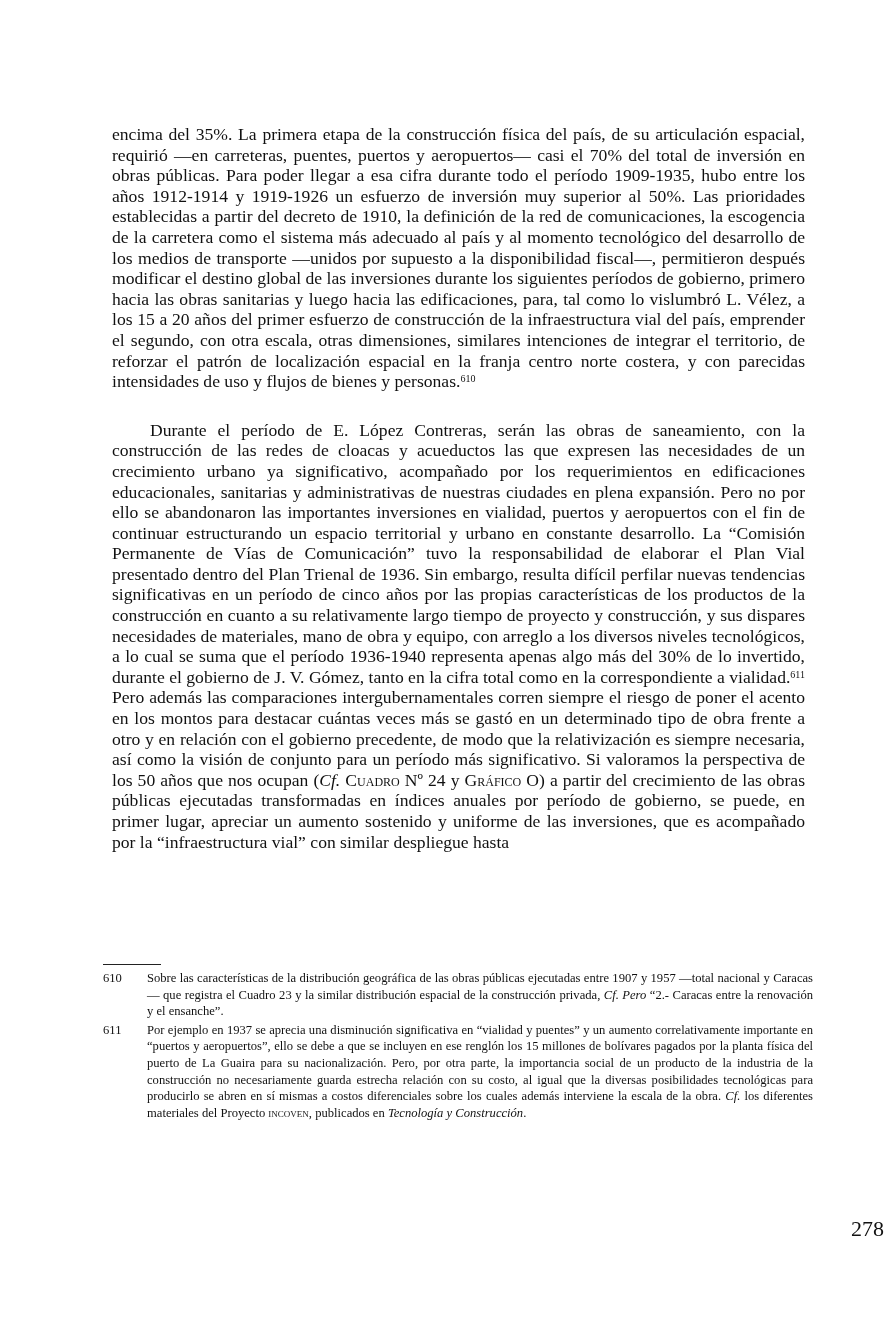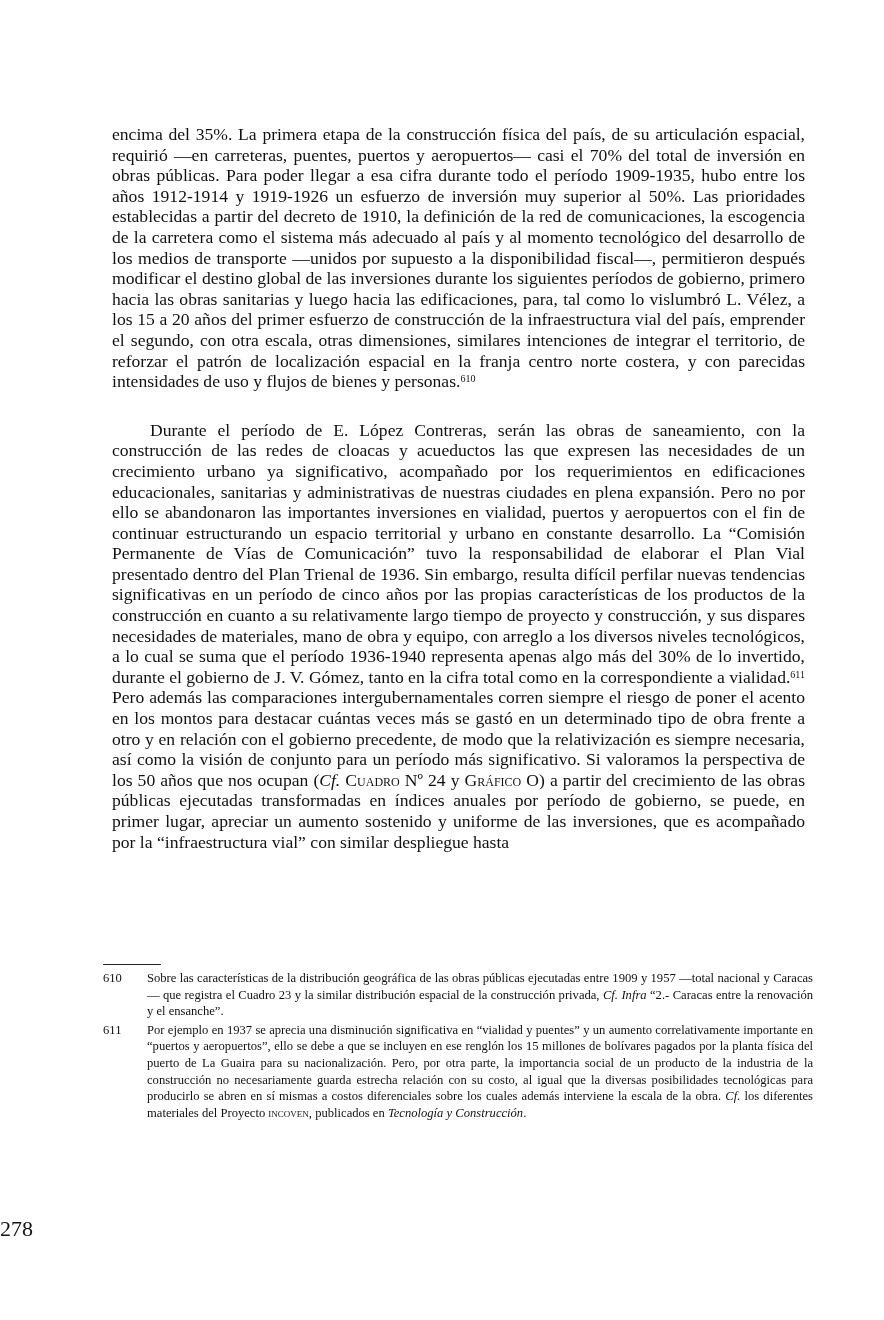--- a/index.html
+++ b/index.html
@@ -8,38 +8,38 @@
   .body-text { font-size: 17.6px; line-height: 20.6px; text-align: justify; margin: 0; }
   .body-text p { margin: 0; }
   .body-text p.indent { text-indent: 38px; margin-top: 28px; }
   sup.fn { font-size: 10px; vertical-align: 5px; line-height: 0; }
   .sc { font-variant: small-caps; }
   .rule { position: absolute; left: 103px; top: 964px; width: 58px; height: 1px; background: #222; }
   .footnotes { position: absolute; left: 103px; top: 970px; width: 710px; font-family: "Liberation Serif", serif; font-size: 12.6px; line-height: 16.6px; }
   .fn-item { display: flex; margin-bottom: 2px; }
   .fn-num { width: 44px; flex: 0 0 44px; }
   .fn-text { flex: 1; text-align: justify; }
-  .page-number { position: absolute; left: 0; width: 884px; top: 1216px; text-align: left; font-family: "Liberation Serif", serif; font-size: 22px; }
+  .page-number { position: absolute; left: 0; width: 884px; top: 1216px; text-align: right; font-family: "Liberation Serif", serif; font-size: 22px; }
 </style>
 </head>
 <body>
 
 <div class="page">
   <div class="body-text">
     <p><span>encima del 35%. La primera etapa de la construcción física del país, de su articulación espacial, requirió —en carreteras, puentes, puertos y aeropuertos— casi el 70% del total de inversión en obras públicas. Para poder llegar a esa cifra durante todo el período 1909-1935, hubo entre los años 1912-1914 y 1919-1926 un esfuerzo de inversión muy superior al 50%. Las prioridades establecidas a partir del decreto de 1910, la definición de la red de comunicaciones, la escogencia de la carretera como el sistema más adecuado al país y al momento tecnológico del desarrollo de los medios de transporte —unidos por supuesto a la disponibilidad fiscal—, permitieron después modificar el destino global de las inversiones durante los siguientes períodos de gobierno, primero hacia las obras sanitarias y luego hacia las edificaciones, para, tal como lo vislumbró L. Vélez, a los 15 a 20 años del primer esfuerzo de construcción de la infraestructura vial del país, emprender el segundo, con otra escala, otras dimensiones, similares intenciones de integrar el territorio, de reforzar el patrón de localización espacial en la franja centro norte costera, y con parecidas intensidades de uso y flujos de bienes y personas.</span><sup class="fn">610</sup></p>
     <p class="indent"><span>Durante el período de E. López Contreras, serán las obras de saneamiento, con la construcción de las redes de cloacas y acueductos las que expresen las necesidades de un crecimiento urbano ya significativo, acompañado por los requerimientos en edificaciones educacionales, sanitarias y administrativas de nuestras ciudades en plena expansión. Pero no por ello se abandonaron las importantes inversiones en vialidad, puertos y aeropuertos con el fin de continuar estructurando un espacio territorial y urbano en constante desarrollo. La “Comisión Permanente de Vías de Comunicación” tuvo la responsabilidad de elaborar el Plan Vial presentado dentro del Plan Trienal de 1936. Sin embargo, resulta difícil perfilar nuevas tendencias significativas en un período de cinco años por las propias características de los productos de la construcción en cuanto a su relativamente largo tiempo de proyecto y construcción, y sus dispares necesidades de materiales, mano de obra y equipo, con arreglo a los diversos niveles tecnológicos, a lo cual se suma que el período 1936-1940 representa apenas algo más del 30% de lo invertido, durante el gobierno de J. V. Gómez, tanto en la cifra total como en la correspondiente a vialidad.</span><sup class="fn">611</sup><span> Pero además las comparaciones intergubernamentales corren siempre el riesgo de poner el acento en los montos para destacar cuántas veces más se gastó en un determinado tipo de obra frente a otro y en relación con el gobierno precedente, de modo que la relativización es siempre necesaria, así como la visión de conjunto para un período más significativo. Si valoramos la perspectiva de los 50 años que nos ocupan (</span><i>Cf.</i><span class="sc"> Cuadro</span><span> Nº 24 y </span><span class="sc">Gráfico</span><span> O) a partir del crecimiento de las obras públicas ejecutadas transformadas en índices anuales por período de gobierno, se puede, en primer lugar, apreciar un aumento sostenido y uniforme de las inversiones, que es acompañado por la “infraestructura vial” con similar despliegue hasta</span></p>
   </div>
 </div>
 
 <div class="rule"></div>
 
 <div class="footnotes">
   <div class="fn-item">
     <div class="fn-num">610</div>
-    <div class="fn-text"><span>Sobre las características de la distribución geográfica de las obras públicas ejecutadas entre 1909 y 1957 —total nacional y Caracas— que registra el Cuadro 23 y la similar distribución espacial de la construcción privada, </span><i>Cf. Infra</i><span> “2.- Caracas entre la renovación y el ensanche”.</span></div>
+    <div class="fn-text"><span>Sobre las características de la distribución geográfica de las obras públicas ejecutadas entre 1907 y 1957 —total nacional y Caracas— que registra el Cuadro 23 y la similar distribución espacial de la construcción privada, </span><i>Cf. Pero</i><span> “2.- Caracas entre la renovación y el ensanche”.</span></div>
   </div>
   <div class="fn-item">
     <div class="fn-num">611</div>
     <div class="fn-text"><span>Por ejemplo en 1937 se aprecia una disminución significativa en “vialidad y puentes” y un aumento correlativamente importante en “puertos y aeropuertos”, ello se debe a que se incluyen en ese renglón los 15 millones de bolívares pagados por la planta física del puerto de La Guaira para su nacionalización. Pero, por otra parte, la importancia social de un producto de la industria de la construcción no necesariamente guarda estrecha relación con su costo, al igual que la diversas posibilidades tecnológicas para producirlo se abren en sí mismas a costos diferenciales sobre los cuales además interviene la escala de la obra. </span><i>Cf.</i><span> los diferentes materiales del Proyecto </span><span class="sc">incoven</span><span>, publicados en </span><i>Tecnología y Construcción</i><span>.</span></div>
   </div>
 </div>
 
 <div class="page-number">278</div>
 
 </body></html>

